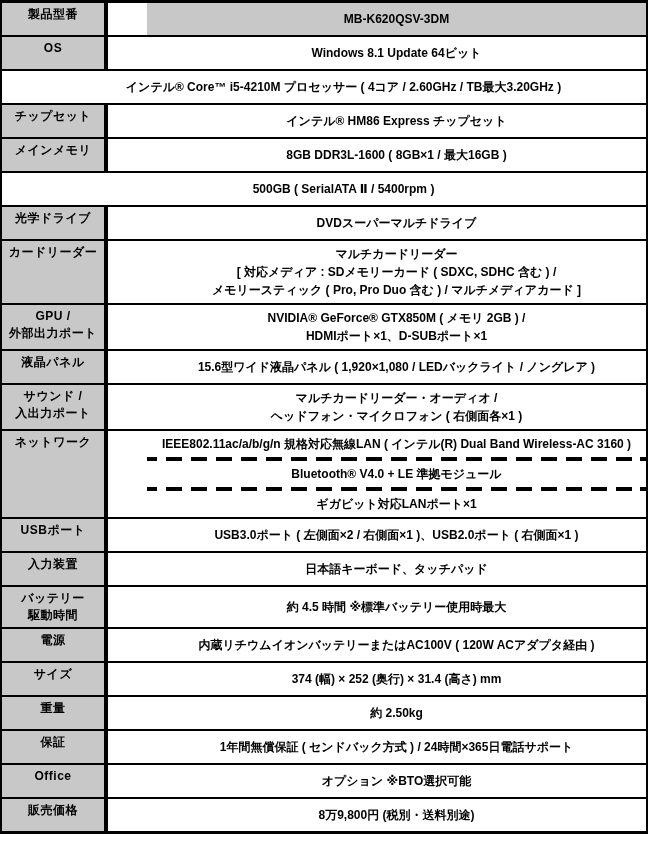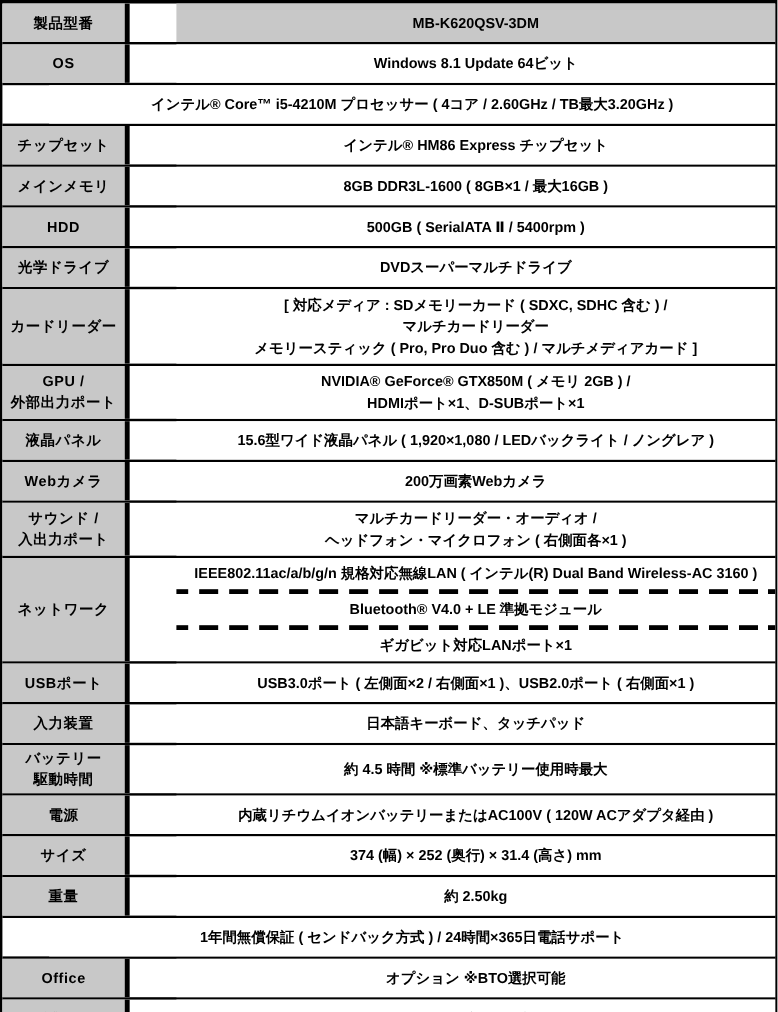--- a/index.html
+++ b/index.html
@@ -31,21 +31,21 @@
   }
   .label-cell {
     width: 106px;
     min-width: 106px;
     box-sizing: border-box;
     background: #c8c8c8;
     border-right: 4px solid #000;
     display: flex;
     flex-direction: column;
     align-items: center;
-    justify-content: center;
+    justify-content: flex-start;
     text-align: center;
     font-size: 12px;
     font-weight: bold;
     color: #000;
     letter-spacing: 0.5px;
     line-height: 17px;
     padding: 3px 2px;
   }
   .value-area {
     flex: 1;
@@ -136,23 +136,20 @@
         <div class="label-cell">
           <span class="lab-line">メインメモリ</span>
         </div>
         <div class="value-area">
           <div class="value-cell">
             <span class="val-line">8GB DDR3L-1600 ( 8GB×1 / 最大16GB )</span>
           </div>
         </div>
       </div>
       <div class="spec-row single">
-        <div class="label-cell">
-          <span class="lab-line">HDD</span>
-        </div>
         <div class="value-area">
           <div class="value-cell">
             <span class="val-line">500GB ( SerialATA Ⅱ / 5400rpm )</span>
           </div>
         </div>
       </div>
       <div class="spec-row single">
         <div class="label-cell">
           <span class="lab-line">光学ドライブ</span>
         </div>
@@ -161,22 +158,22 @@
             <span class="val-line">DVDスーパーマルチドライブ</span>
           </div>
         </div>
       </div>
       <div class="spec-row">
         <div class="label-cell">
           <span class="lab-line">カードリーダー</span>
         </div>
         <div class="value-area">
           <div class="value-cell">
+            <span class="val-line">マルチカードリーダー</span>
             <span class="val-line">[ 対応メディア : SDメモリーカード ( SDXC, SDHC 含む ) /</span>
-            <span class="val-line">マルチカードリーダー</span>
             <span class="val-line">メモリースティック ( Pro, Pro Duo 含む ) / マルチメディアカード ]</span>
           </div>
         </div>
       </div>
       <div class="spec-row">
         <div class="label-cell">
           <span class="lab-line">GPU /</span>
           <span class="lab-line">外部出力ポート</span>
         </div>
         <div class="value-area">
@@ -186,30 +183,20 @@
           </div>
         </div>
       </div>
       <div class="spec-row single">
         <div class="label-cell">
           <span class="lab-line">液晶パネル</span>
         </div>
         <div class="value-area">
           <div class="value-cell">
             <span class="val-line">15.6型ワイド液晶パネル ( 1,920×1,080 / LEDバックライト / ノングレア )</span>
-          </div>
-        </div>
-      </div>
-      <div class="spec-row single">
-        <div class="label-cell">
-          <span class="lab-line">Webカメラ</span>
-        </div>
-        <div class="value-area">
-          <div class="value-cell">
-            <span class="val-line">200万画素Webカメラ</span>
           </div>
         </div>
       </div>
       <div class="spec-row">
         <div class="label-cell">
           <span class="lab-line">サウンド /</span>
           <span class="lab-line">入出力ポート</span>
         </div>
         <div class="value-area">
           <div class="value-cell">
@@ -291,20 +278,23 @@
         <div class="label-cell">
           <span class="lab-line">重量</span>
         </div>
         <div class="value-area">
           <div class="value-cell">
             <span class="val-line">約 2.50kg</span>
           </div>
         </div>
       </div>
       <div class="spec-row single">
+        <div class="label-cell">
+          <span class="lab-line">保証</span>
+        </div>
         <div class="value-area">
           <div class="value-cell">
             <span class="val-line">1年間無償保証 ( センドバック方式 ) / 24時間×365日電話サポート</span>
           </div>
         </div>
       </div>
       <div class="spec-row single">
         <div class="label-cell">
           <span class="lab-line">Office</span>
         </div>

